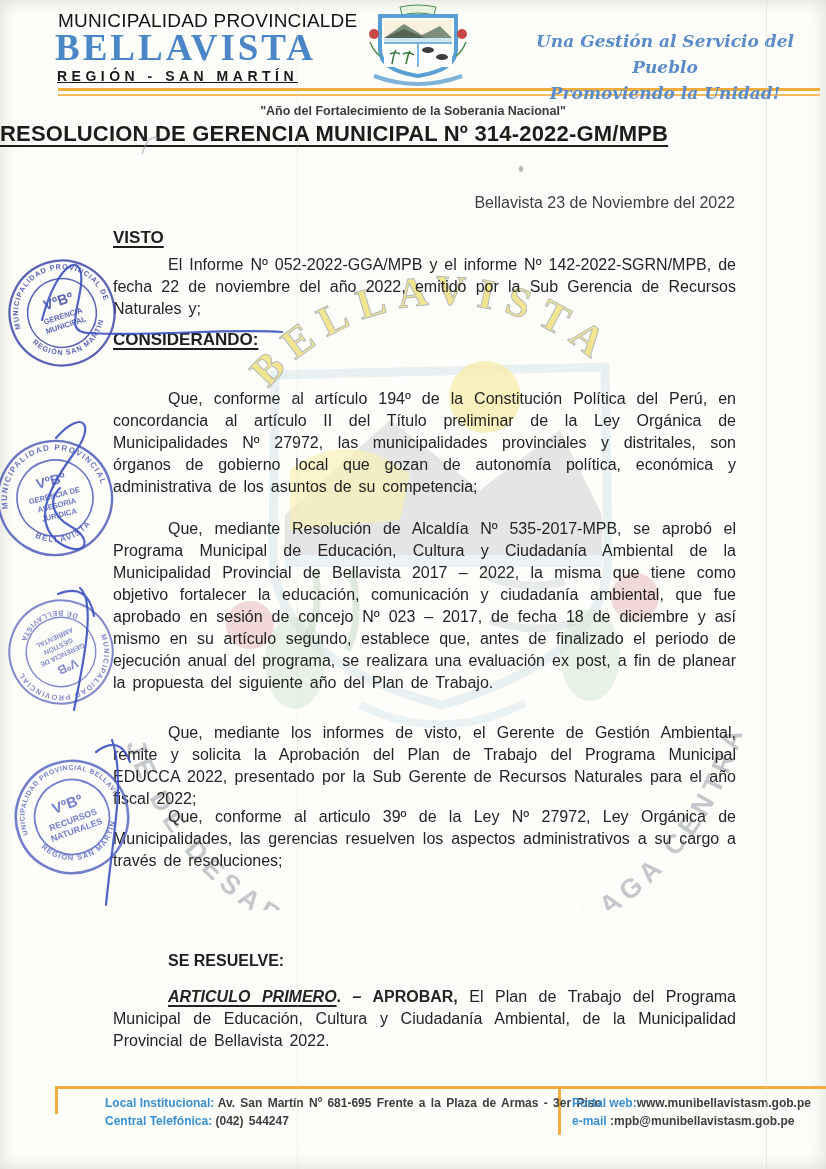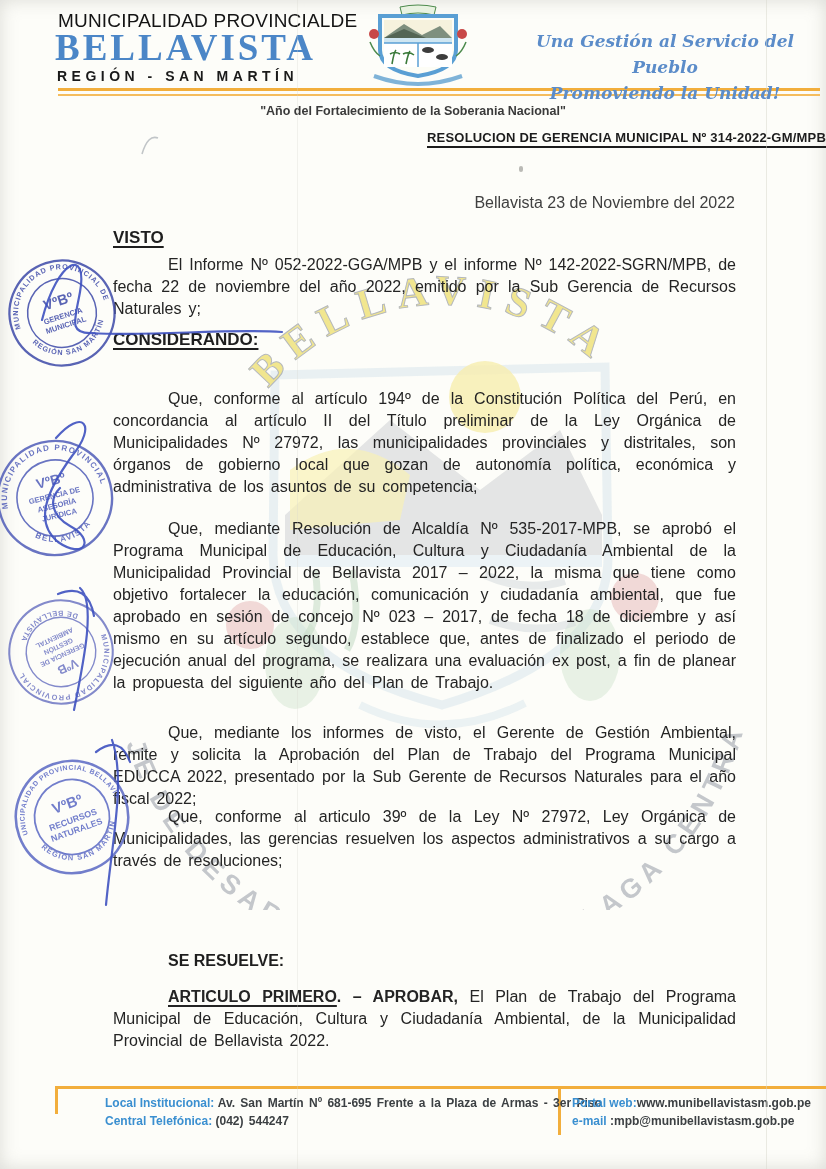--- a/index.html
+++ b/index.html
@@ -7,38 +7,38 @@
     position:relative;width:826px;height:1169px;margin:0 auto;
     background:#fdfdf9;overflow:hidden;
     font-family:"Liberation Sans",sans-serif;color:#262626;
     box-shadow:inset 0 0 18px rgba(120,120,110,.25);
   }
   .abs{position:absolute;}
   
   .org-line1{left:58px;top:10px;font-size:19px;font-weight:normal;color:#141414;letter-spacing:.2px;}
   .org-name{left:55px;top:26px;font-family:"Liberation Serif",serif;font-size:37px;font-weight:bold;
             color:#4b86c7;letter-spacing:3px;}
-  .org-line3{left:57px;top:68px;font-size:14px;font-weight:bold;color:#1a1a1a;letter-spacing:4.5px;}
+  .org-line3{left:57px;top:68px;font-size:14px;font-weight:bold;color:#1a1a1a;letter-spacing:4.5px;text-decoration:underline;}
   .motto{left:512px;top:28px;width:306px;text-align:center;
          font-family:"DejaVu Serif",serif;font-style:italic;font-size:17px;line-height:26px;
          color:#5b8cc9;font-weight:bold;}
   .rule-double{left:58px;top:88px;width:762px;height:3px;
     border-top:3px solid #f2ae3c;border-bottom:2px solid #f5bd5e;}
   
   .year-quote{left:0;top:104px;width:826px;text-align:center;font-size:12.5px;font-weight:bold;color:#3a3a3a;}
-  .doc-title{left:0;top:130px;width:826px;text-align:right;font-size:13px;font-weight:bold;color:#1c1c1c;
+  .doc-title{left:0;top:121px;width:826px;text-align:left;font-size:22px;font-weight:bold;color:#1c1c1c;
     text-decoration:underline;text-decoration-thickness:2px;text-underline-offset:4px;letter-spacing:.2px;}
   .date-line{right:91px;top:194px;font-size:16px;color:#404040;}
   
   .h-block{left:113px;font-size:17px;font-weight:bold;color:#1e1e1e;
     text-decoration:underline;text-decoration-thickness:1.5px;text-underline-offset:3px;}
   .para{left:113px;width:623px;font-size:16px;line-height:22px;color:#242424;
     text-align:justify;text-indent:55px;word-spacing:2.5px;margin:0;z-index:2;}
   .resuelve{left:168px;top:952px;font-size:16px;font-weight:bold;color:#1e1e1e;z-index:2;}
-  .art-label{font-weight:bold;text-decoration:underline;text-decoration-thickness:1.5px;text-underline-offset:3px;}
+  .art-label{font-weight:bold;text-decoration:underline;text-decoration-thickness:1.5px;text-underline-offset:3px;font-style:italic;}
   .art-bold{font-weight:bold;}
   
   .footer-rule{left:55px;top:1086px;width:771px;height:3px;background:#f2ae3c;}
   .footer-nub{left:55px;top:1086px;width:3px;height:28px;background:#f2ae3c;}
   .footer-div{left:558px;top:1089px;width:3px;height:46px;background:#f2ae3c;}
   .f-row{font-size:12px;font-weight:bold;white-space:nowrap;}
   .f-label{color:#3a8fd0;}
   .f-value{color:#3c4043;word-spacing:2px;}
   
   .wm{left:90px;top:225px;z-index:0;pointer-events:none;}

